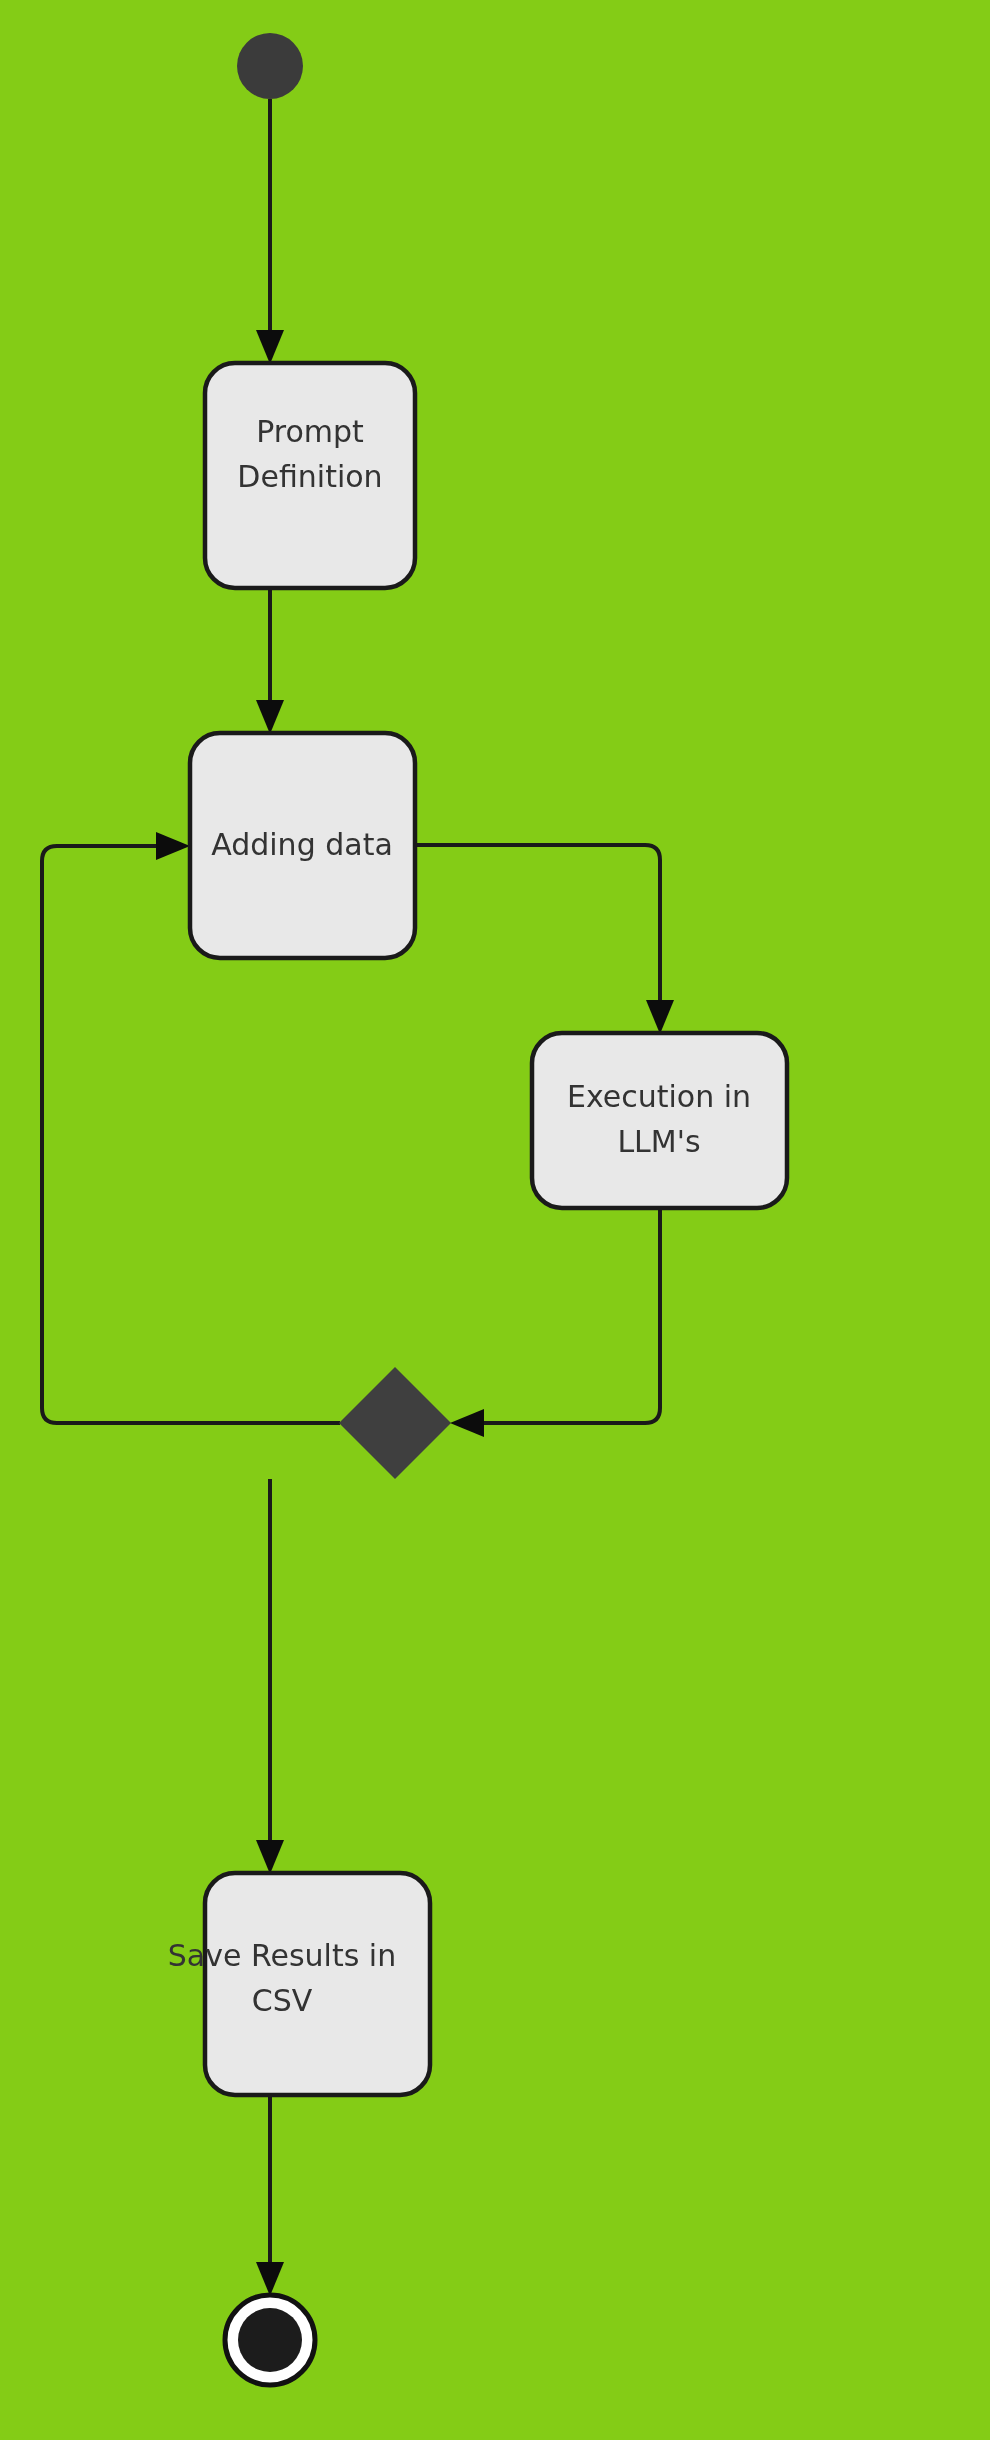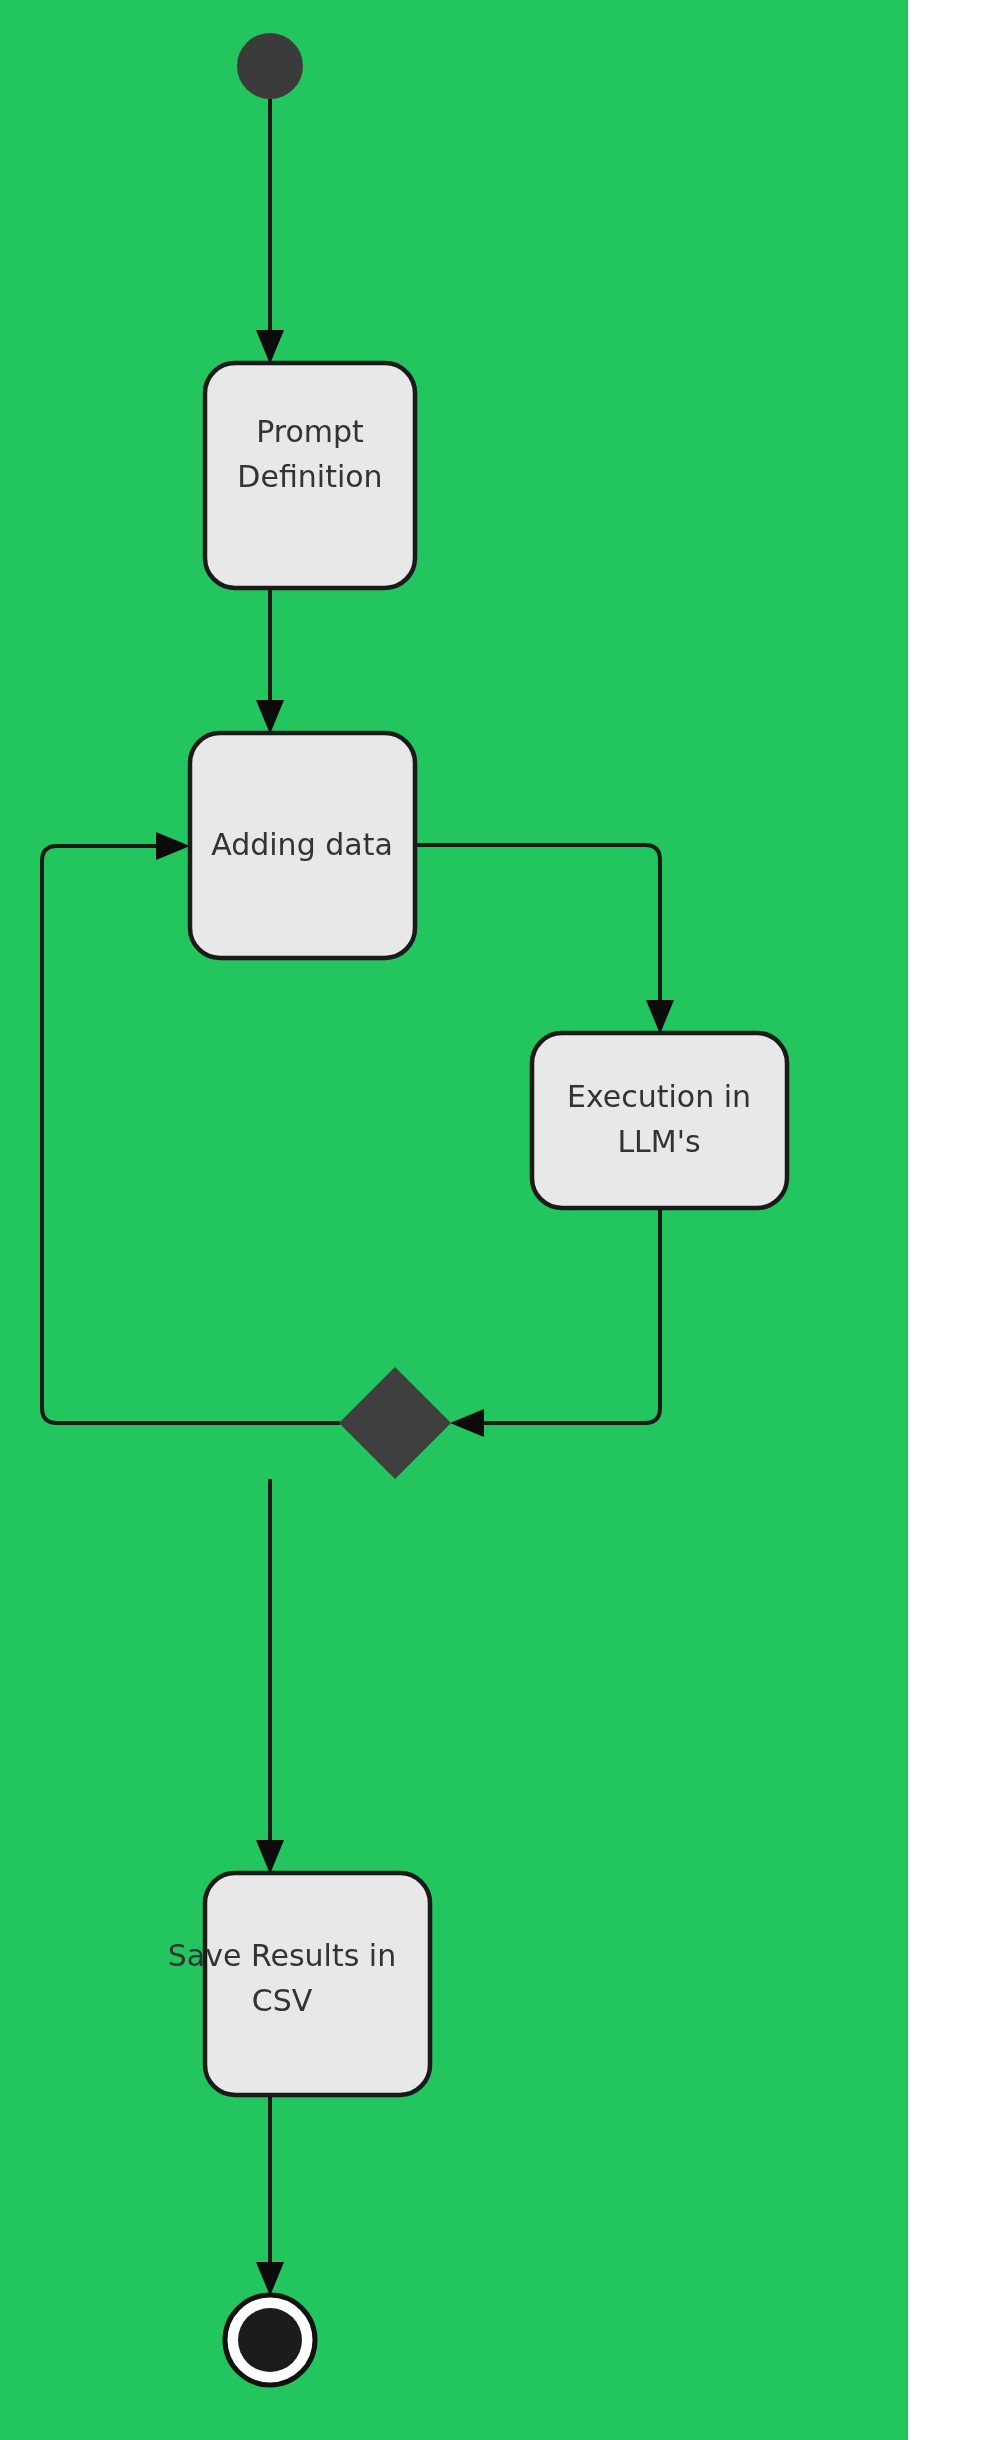--- a/index.html
+++ b/index.html
@@ -5,23 +5,23 @@
   html, body {
     margin: 0;
     padding: 0;
     background: #ffffff;
   }
   body {
     font-family: "DejaVu Sans", sans-serif;
   }
   #canvas {
     position: relative;
-    width: 908px;
+    width: 990px;
     height: 2440px;
-    background: #22c55e;
+    background: #84cc16;
     overflow: hidden;
   }
   #flow-svg {
     position: absolute;
     top: 0;
     left: 0;
     width: 990px;
     height: 2440px;
   }
   .node-label {

